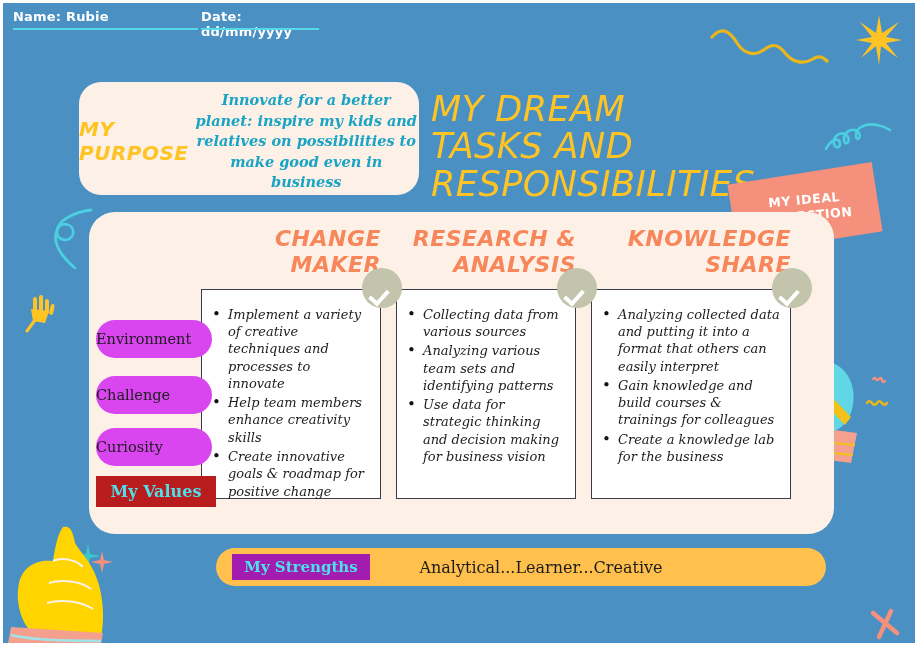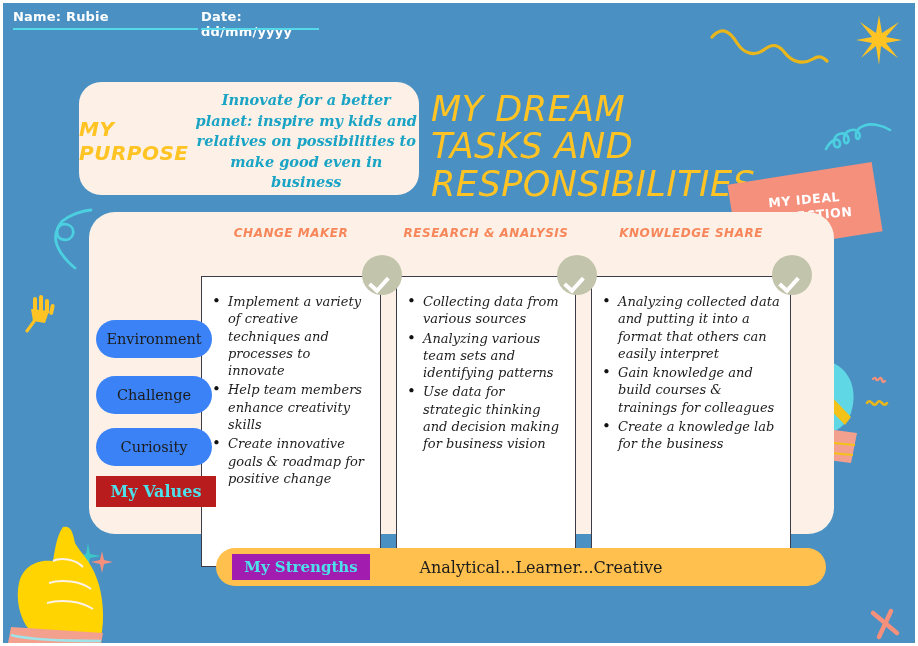--- a/index.html
+++ b/index.html
@@ -72,28 +72,28 @@
     background:#fdf1e7;border-radius:26px;
   }
 
   
   .col{position:absolute;top:14px;}
   #col-0{left:112px;width:180px;}
   #col-1{left:307px;width:180px;}
   #col-2{left:502px;width:200px;}
 
   .col-head{
-    color:#f7875a;font-size:12px;font-weight:700;font-style:italic;
-    text-align:center;text-transform:uppercase;line-height:1.2;
+    color:#f7875a;font-size:22px;font-weight:700;font-style:italic;
+    text-align:right;text-transform:uppercase;line-height:1.2;
     letter-spacing:.5px;min-height:46px;
     font-family:"DejaVu Sans", sans-serif;
   }
   .col-card{
-    position:relative;margin-top:4px;background:#ffffff;
-    border:1.5px solid #3b3b4a;height:291px;box-sizing:border-box;
+    position:relative;margin-top:10px;background:#ffffff;
+    border:1.5px solid #3b3b4a;height:210px;box-sizing:border-box;
     padding:16px 10px 8px 4px;
   }
   .col-card ul{margin:0;padding:0 0 0 20px;list-style:none;}
   .col-card li{
     position:relative;color:#1c1c1c;font-size:13px;font-style:italic;
     line-height:1.33;margin-bottom:2px;padding-left:2px;
     font-family:"DejaVu Serif", serif;
   }
   .col-card li:before{
     content:"\2022";position:absolute;left:-14px;top:-1px;
@@ -105,22 +105,22 @@
   }
   .check-badge:before{
     content:"";position:absolute;left:11px;top:18px;width:8px;height:15px;
     border:solid #ffffff;border-width:0 4px 4px 0;
     transform:rotate(42deg);
   }
 
   
   .value-pill{
     position:absolute;left:93px;width:116px;height:38px;
-    background:#3b82f6;border-radius:19px;
-    display:flex;align-items:center;justify-content:center;
+    background:#d946ef;border-radius:19px;
+    display:flex;align-items:center;
     color:#1c1c1c;font-size:14.5px;
     font-family:"DejaVu Serif", serif;
   }
   #value-0{top:317px;}
   #value-1{top:373px;}
   #value-2{top:425px;}
   #my-values-tag{
     position:absolute;left:93px;top:473px;width:120px;height:31px;
     background:#b91c1c;display:flex;align-items:center;justify-content:center;
     color:#4de0ea;font-size:16px;font-weight:700;

